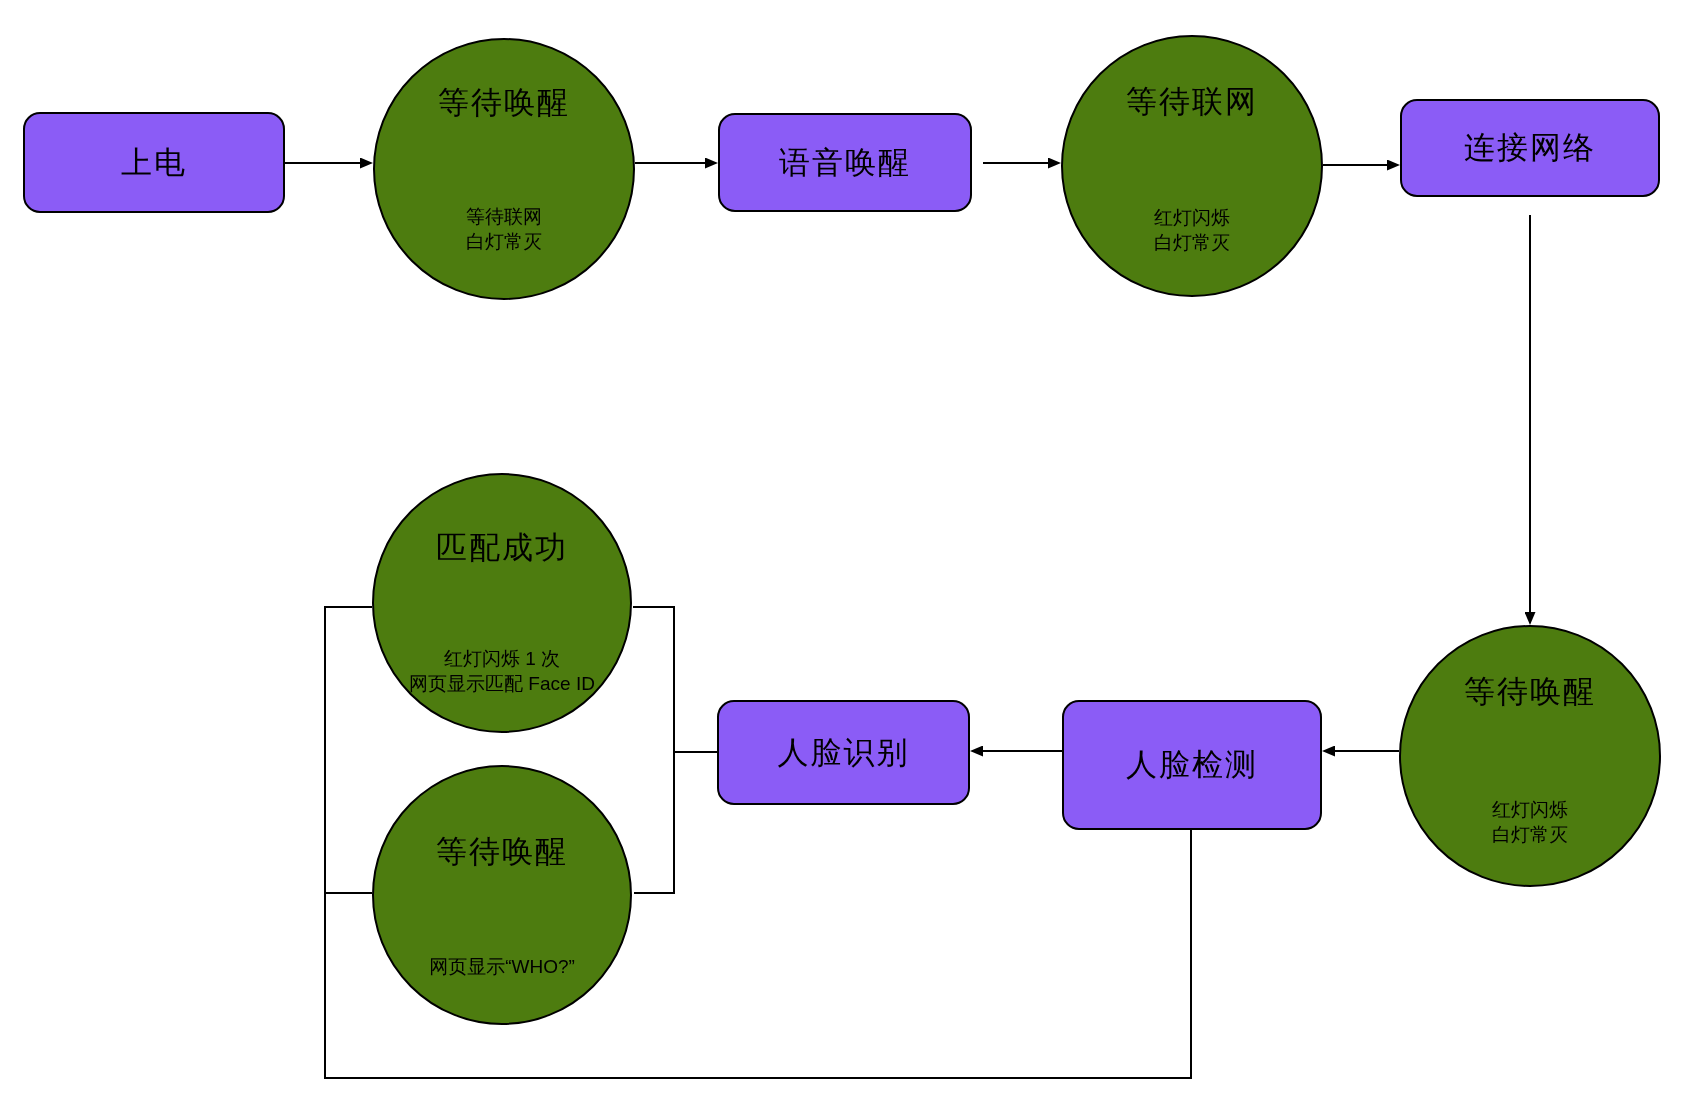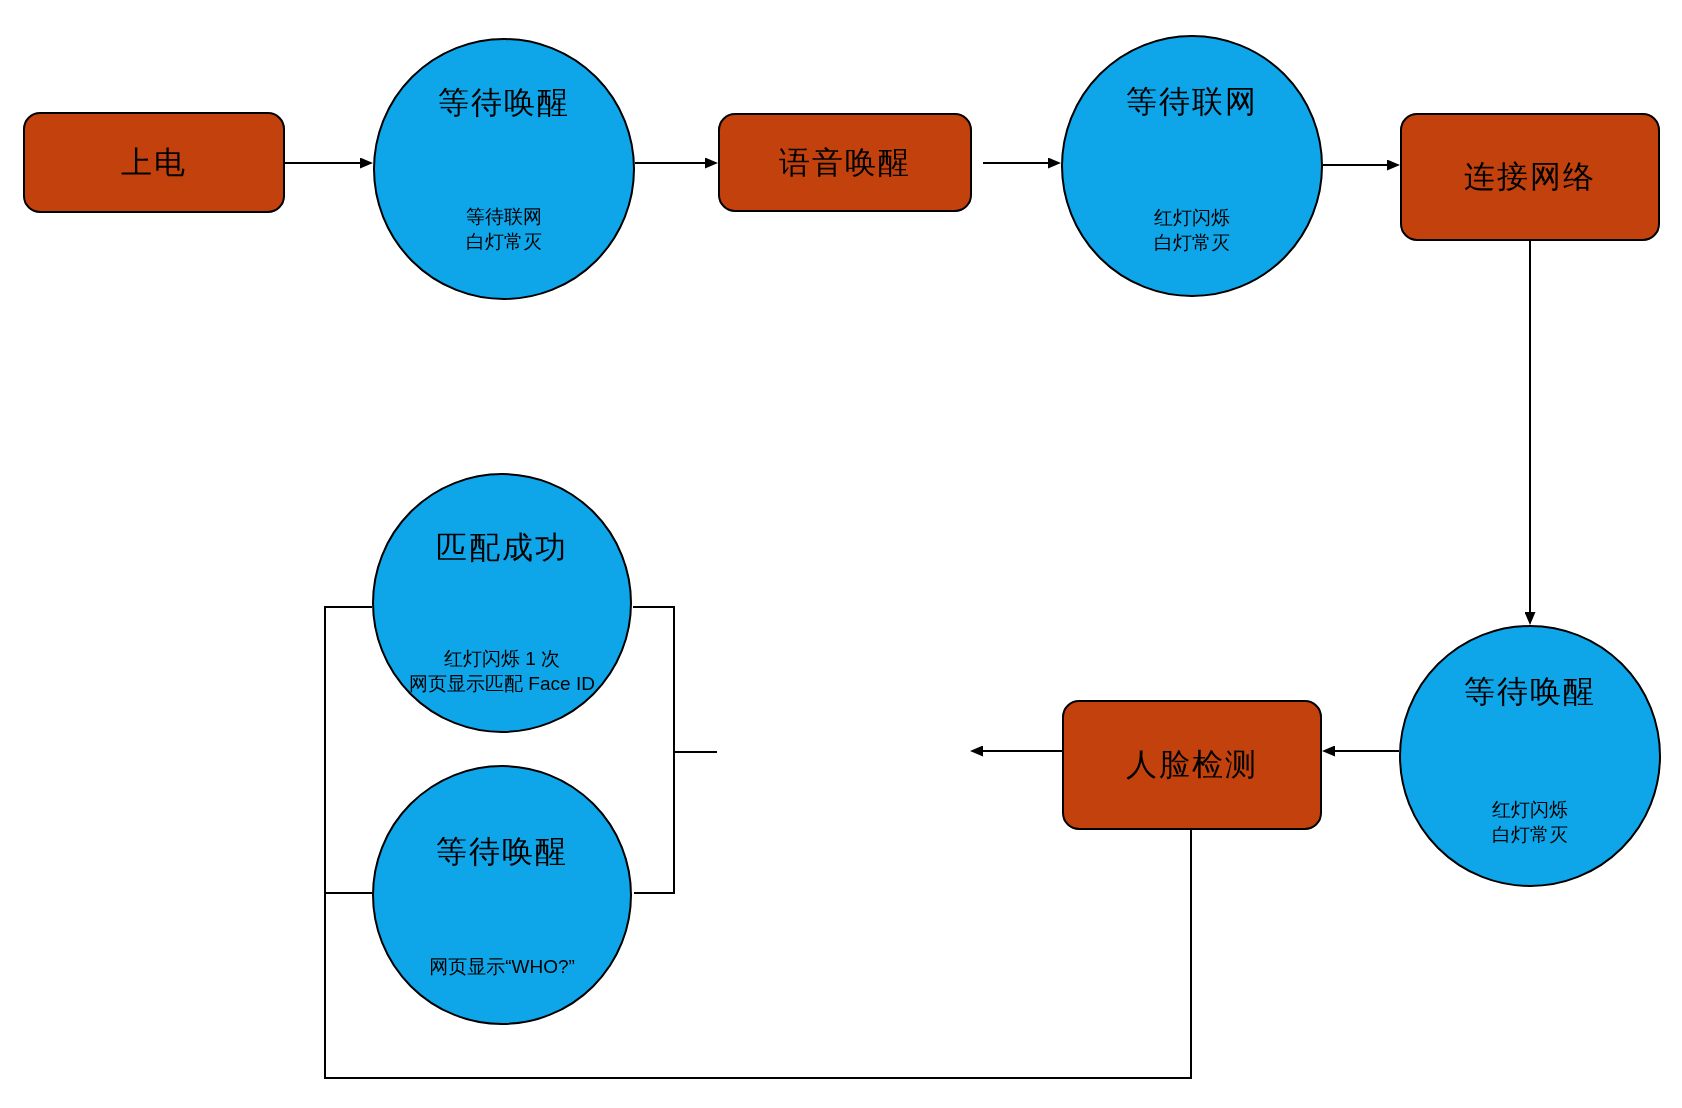--- a/index.html
+++ b/index.html
@@ -16,39 +16,39 @@
     overflow: hidden;
   }
   svg.connectors {
     position: absolute;
     left: 0; top: 0;
     width: 1682px;
     height: 1108px;
   }
   .rect-node {
     position: absolute;
-    background: #c2410c;
+    background: #8b5cf6;
     border: 2.5px solid #000000;
     border-radius: 17px;
     display: flex;
     align-items: center;
     justify-content: center;
     box-sizing: border-box;
   }
   .rect-node .label {
     font-size: 31px;
     color: #000000;
     letter-spacing: 2px;
     white-space: nowrap;
   }
   .circle-node {
     position: absolute;
     width: 262px;
     height: 262px;
-    background: #0ea5e9;
+    background: #4d7c0f;
     border: 2.5px solid #000000;
     border-radius: 50%;
     box-sizing: border-box;
   }
   .c-title {
     position: absolute;
     left: 0;
     width: 100%;
     text-align: center;
     font-size: 31px;
@@ -111,32 +111,35 @@
   </div>
 
   <div class="circle-node" style="left:1061px; top:35px;">
     <div class="c-title" style="top:44px;">等待联网</div>
     <div class="c-notes" style="top:168px;">
       <div>红灯闪烁</div>
       <div>白灯常灭</div>
     </div>
   </div>
 
-  <div class="rect-node" style="left:1400px; top:113px; width:260px; height:128px;">
+  <div class="rect-node" style="left:1400px; top:99px; width:260px; height:98px;">
     <span class="label">连接网络</span>
   </div>
 
   <div class="circle-node" style="left:1399px; top:625px;">
     <div class="c-title" style="top:44px;">等待唤醒</div>
     <div class="c-notes" style="top:170px;">
       <div>红灯闪烁</div>
       <div>白灯常灭</div>
     </div>
   </div>
 
+  <div class="rect-node" style="left:717px; top:700px; width:253px; height:105px;">
+    <span class="label">人脸识别</span>
+  </div>
 
   <div class="rect-node" style="left:1062px; top:700px; width:260px; height:130px;">
     <span class="label">人脸检测</span>
   </div>
 
   <div class="circle-node" style="left:372px; top:473px; width:260px; height:260px;">
     <div class="c-title" style="top:52px;">匹配成功</div>
     <div class="c-notes" style="top:171px;">
       <div>红灯闪烁 1 次</div>
       <div>网页显示匹配 Face ID</div>

